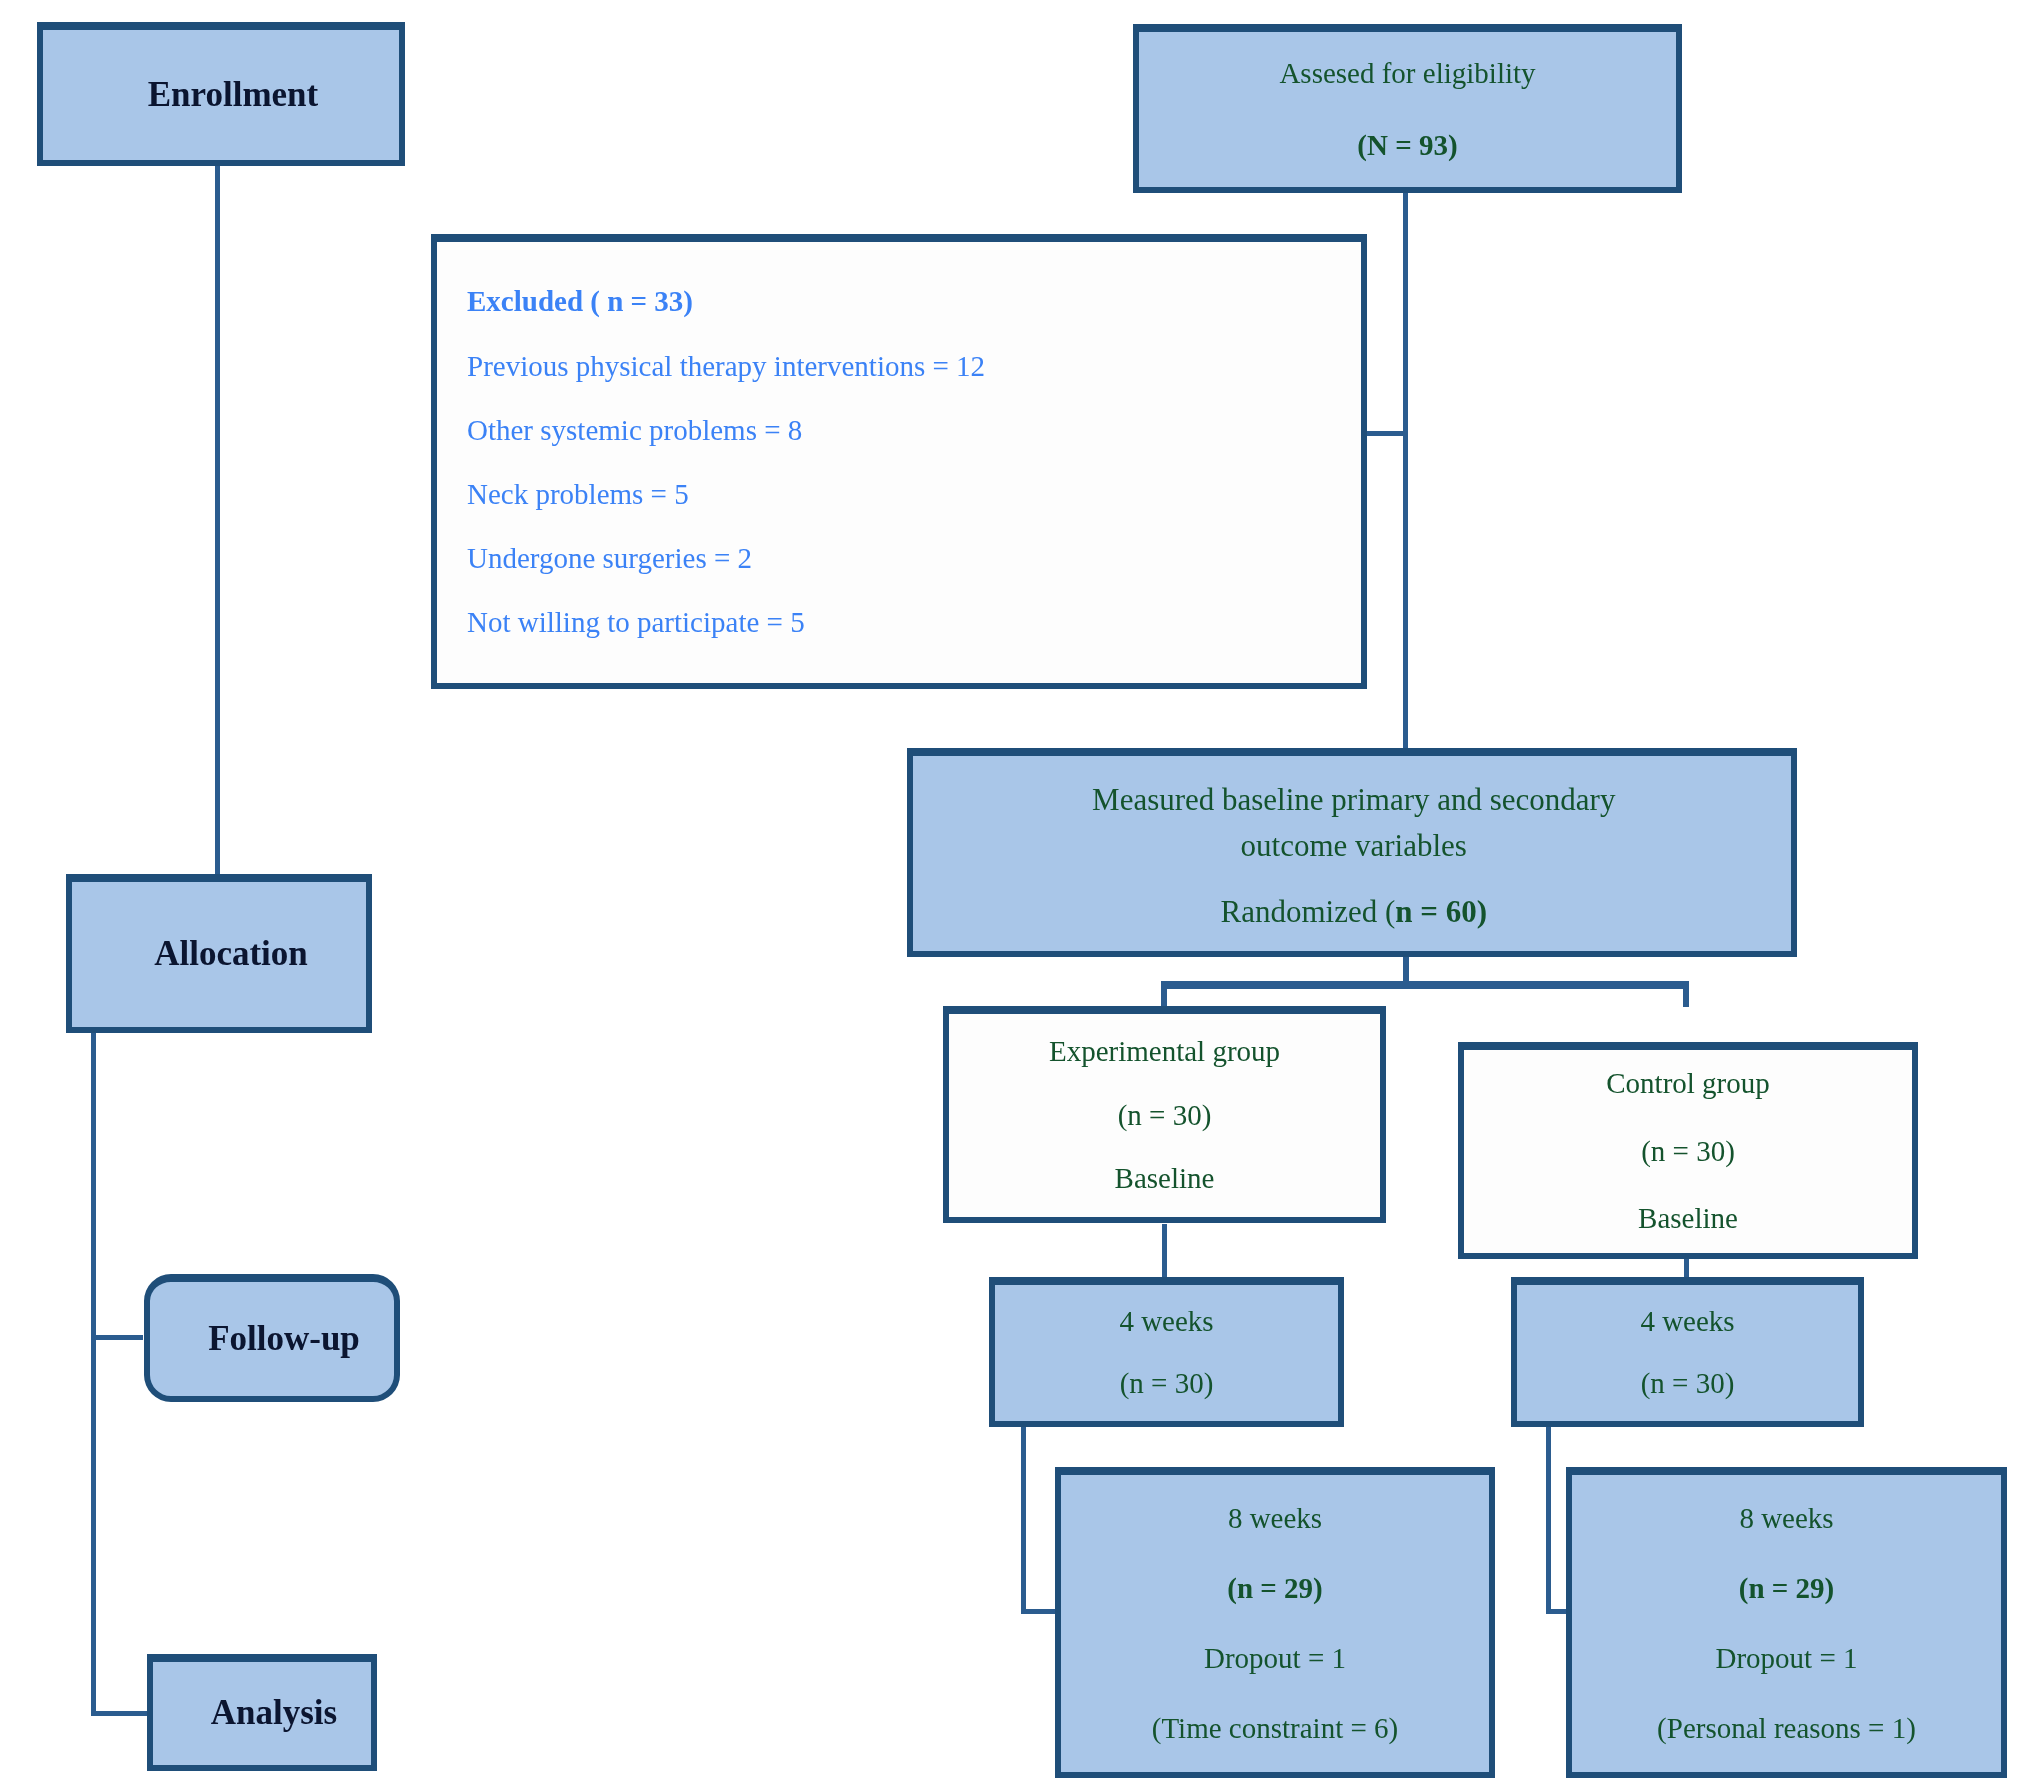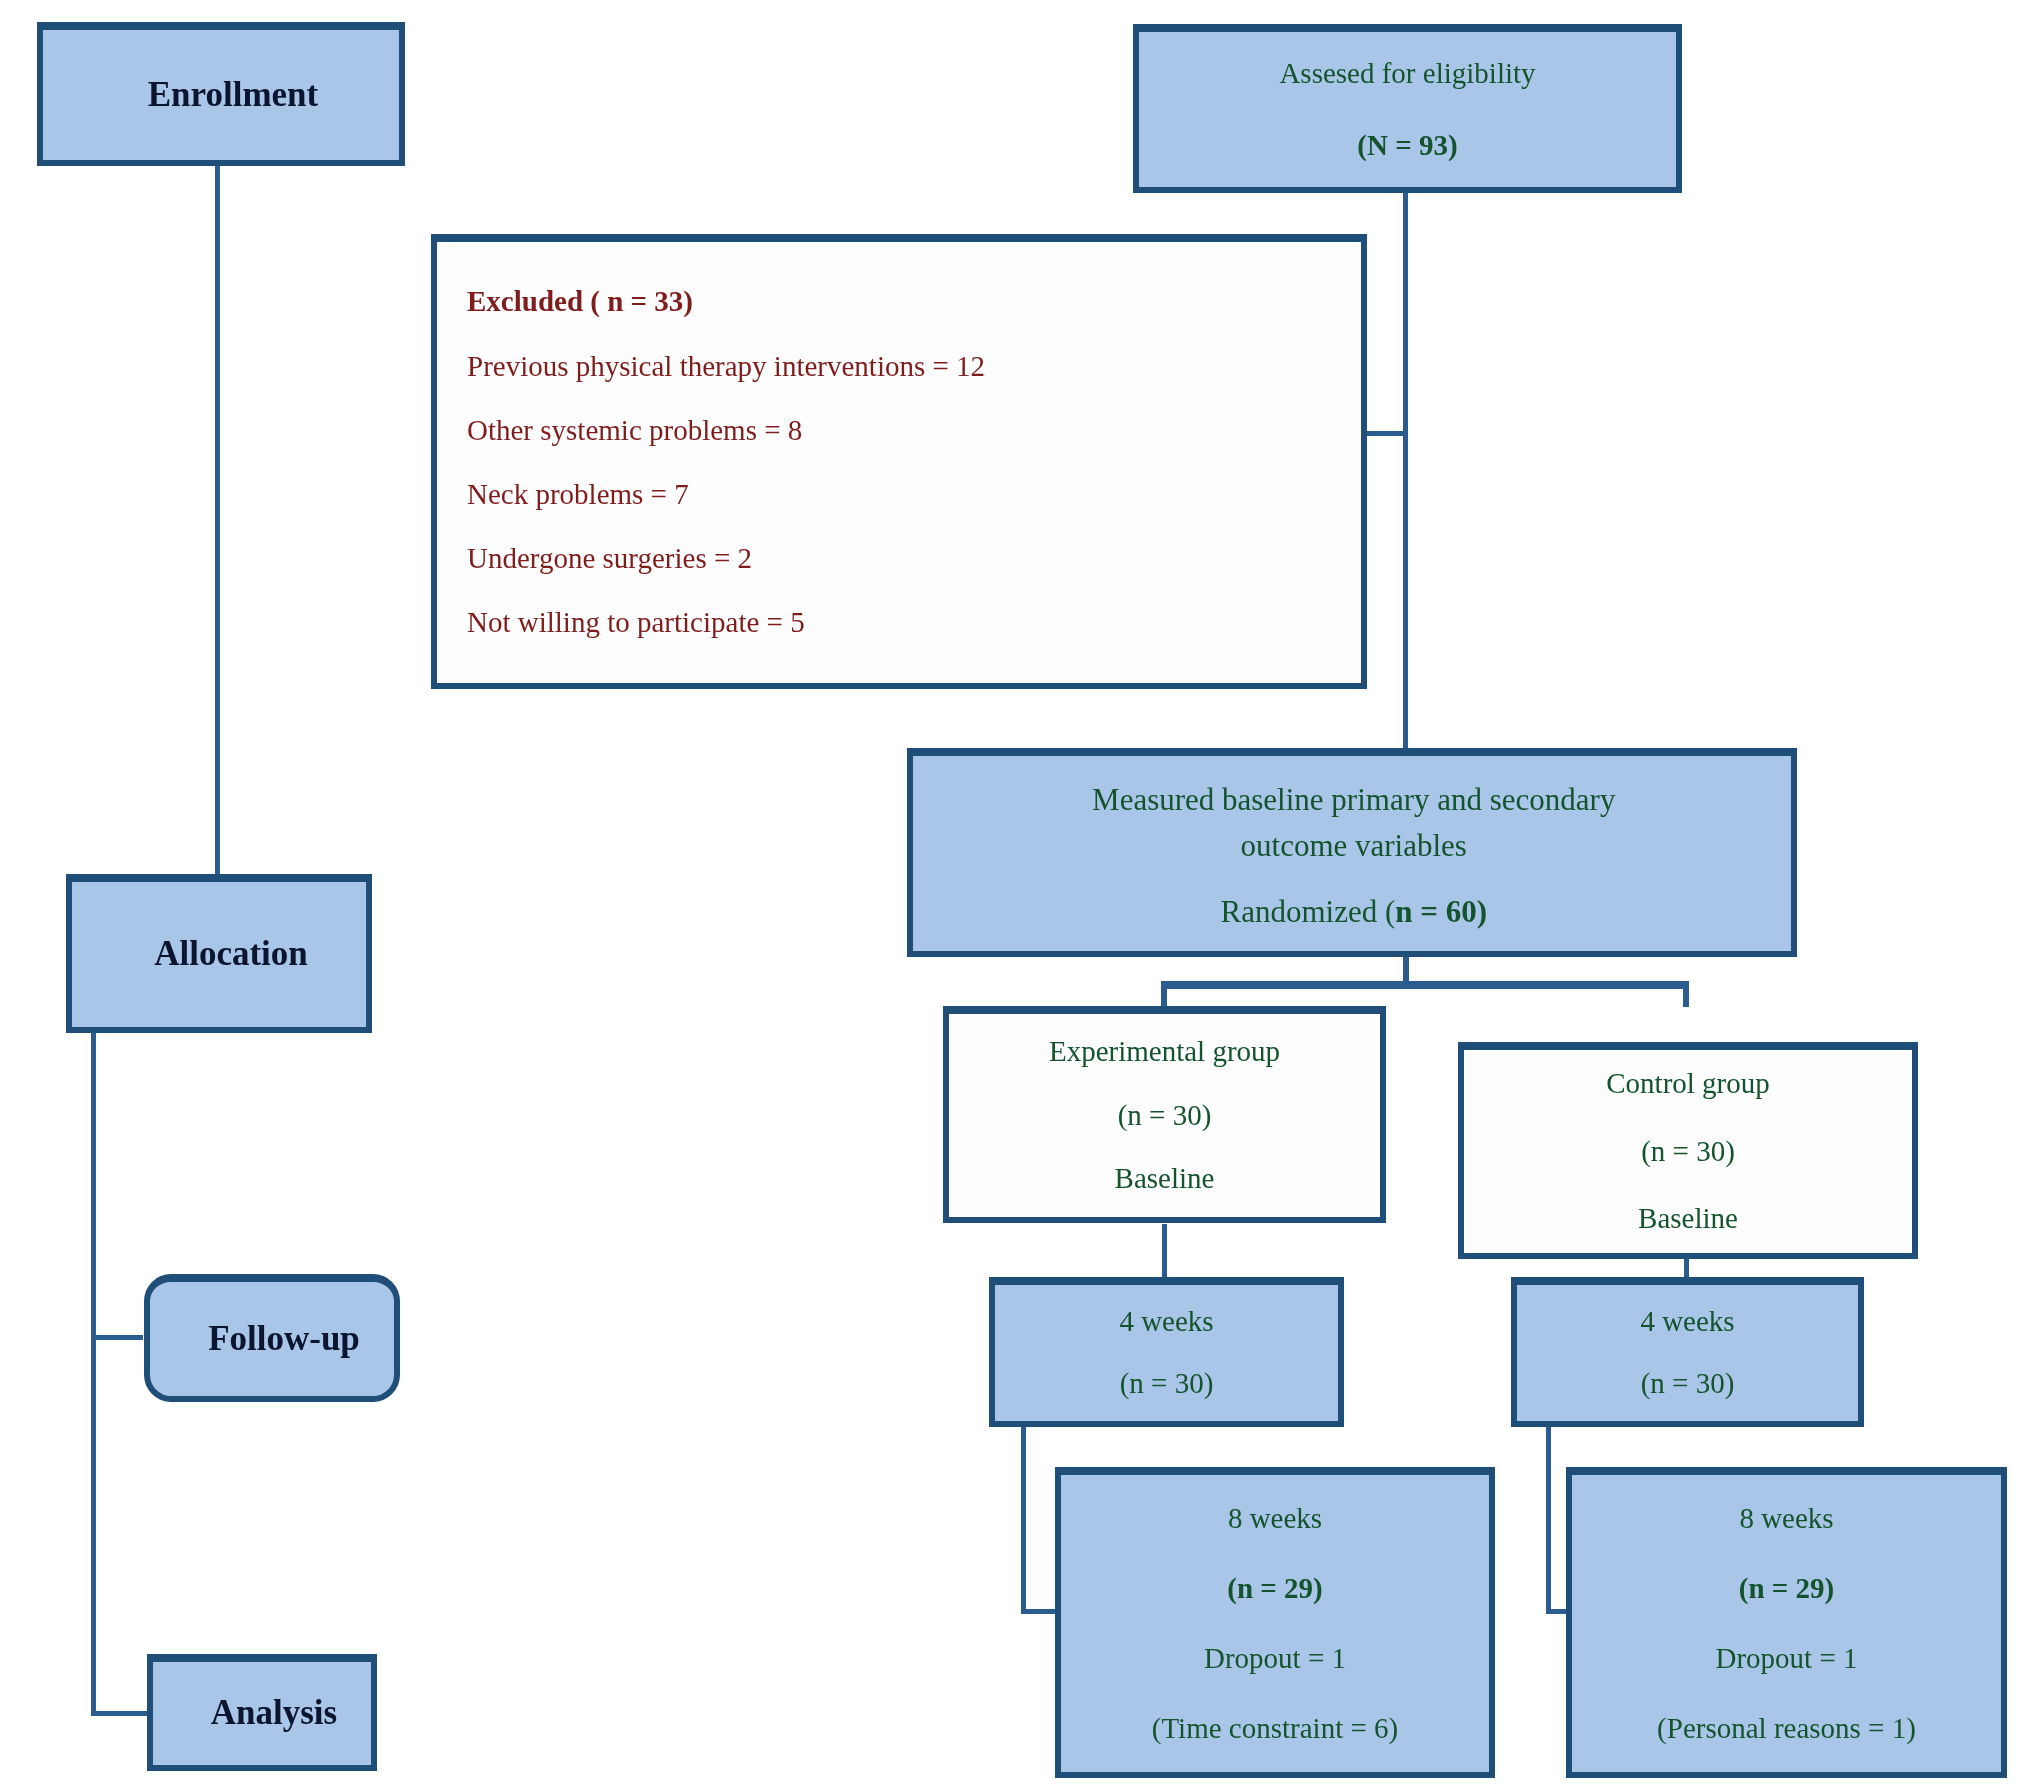--- a/index.html
+++ b/index.html
@@ -36,21 +36,21 @@
     font-weight: 700;
     font-size: 35px;
     color: #0b1530;
     padding-left: 24px;
   }
   .excluded-box {
     align-items: flex-start;
     text-align: left;
     justify-content: space-evenly;
     padding: 12.5px 15px 12.5px 30px;
-    color: #7f1d1d;
+    color: #3b82f6;
   }
   .excluded-box .title { font-weight: 700; }
   .measured-box { font-size: 31px; padding: 8.7px 12.5px; }
   .conn {
     position: absolute;
     background: #2b5c8f;
   }
   .bold { font-weight: 700; }
   .tight { line-height: 1.5; }
 </style>
@@ -94,21 +94,21 @@
 
   <div class="box blue" style="left:1133px; top:24px; width:549px; height:169px; padding:5px 0;">
     <div>Assesed for eligibility</div>
     <div class="bold">(N = 93)</div>
   </div>
 
   <div class="box white excluded-box" style="left:431px; top:234px; width:936px; height:455px;">
     <div class="title">Excluded ( n = 33)</div>
     <div>Previous physical therapy interventions = 12</div>
     <div>Other systemic problems = 8</div>
-    <div>Neck problems = 7</div>
+    <div>Neck problems = 5</div>
     <div>Undergone surgeries = 2</div>
     <div>Not willing to participate = 5</div>
   </div>
 
   <div class="box blue measured-box" style="left:907px; top:748px; width:890px; height:209px;padding-left:16px;">
     <div class="tight">
       <div>Measured baseline primary and secondary</div>
       <div>outcome variables</div>
     </div>
     <div>

